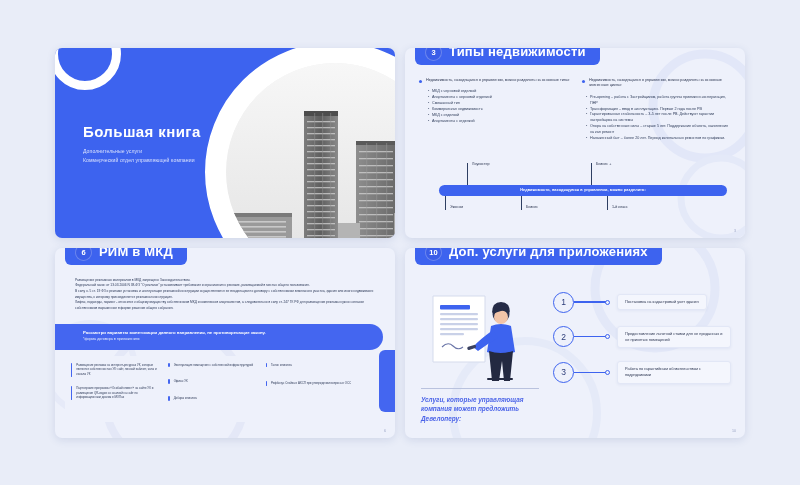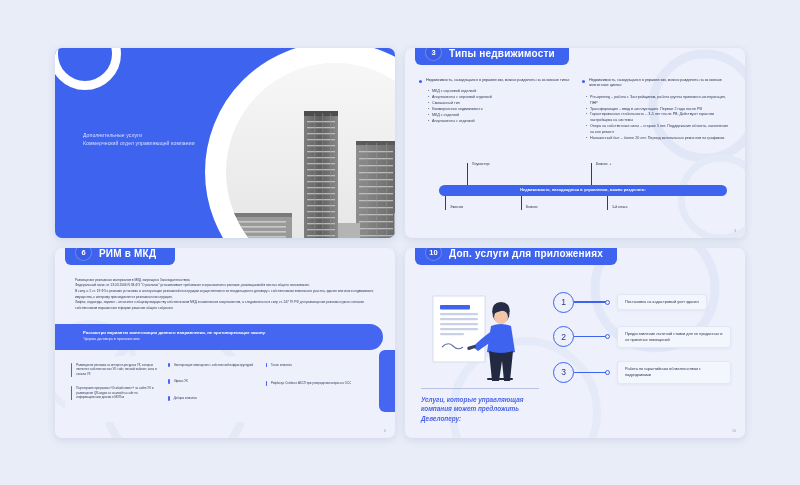--- a/index.html
+++ b/index.html
@@ -76,21 +76,21 @@
   }
   .hdr .numcircle {
     width: 17px; height: 17px; border-radius: 50%;
     background: #3a5de8;
     box-shadow: inset 0 0 0 1px rgba(255,255,255,0.25);
     color: #fff; font-size: 7.5px; font-weight: bold;
     display: flex; align-items: center; justify-content: center;
     margin: 0 7px 0 6px;
   }
   .hdr .hdr-title {
-    color: #fff; font-size: 10px; font-weight: bold;
+    color: #fff; font-size: 13px; font-weight: bold;
     letter-spacing: 0.2px; padding-bottom: 2px; margin-top: 11px;
   }
   .pagenum {
     position: absolute; right: 9px; bottom: 5px;
     font-size: 3.6px; color: #9aa4c4;
   }
 
   
   .s3 .cols {
     position: absolute; left: 14px; top: 30px; right: 12px;
@@ -294,20 +294,21 @@
 
           <rect x="112" y="160" width="22" height="36" fill="#b4b4b4"></rect>
           <rect x="168" y="150" width="30" height="46" fill="#a6a6a6"></rect>
 
           <rect x="-6" y="190" width="240" height="16" fill="#1f1f1f"></rect>
           <rect x="-6" y="204" width="240" height="16" fill="#cfcfcf"></rect>
         </g>
       </svg>
     </div>
     <div class="title-block">
+      <div class="big-title">Большая книга</div>
       <div class="sub-line">Дополнительные услуги</div>
       <div class="sub-line" style="margin-top:0">Коммерческий отдел управляющей компании</div>
     </div>
   </div>
 
   <div class="slide light s3">
     <div class="bg-swirl">
       <svg width="340" height="190" viewBox="0 0 340 190">
         <circle cx="300" cy="58" r="52" fill="none" stroke="#e2e7f8" stroke-width="9"></circle>
         <circle cx="316" cy="150" r="40" fill="none" stroke="#e4e9f8" stroke-width="7"></circle>

